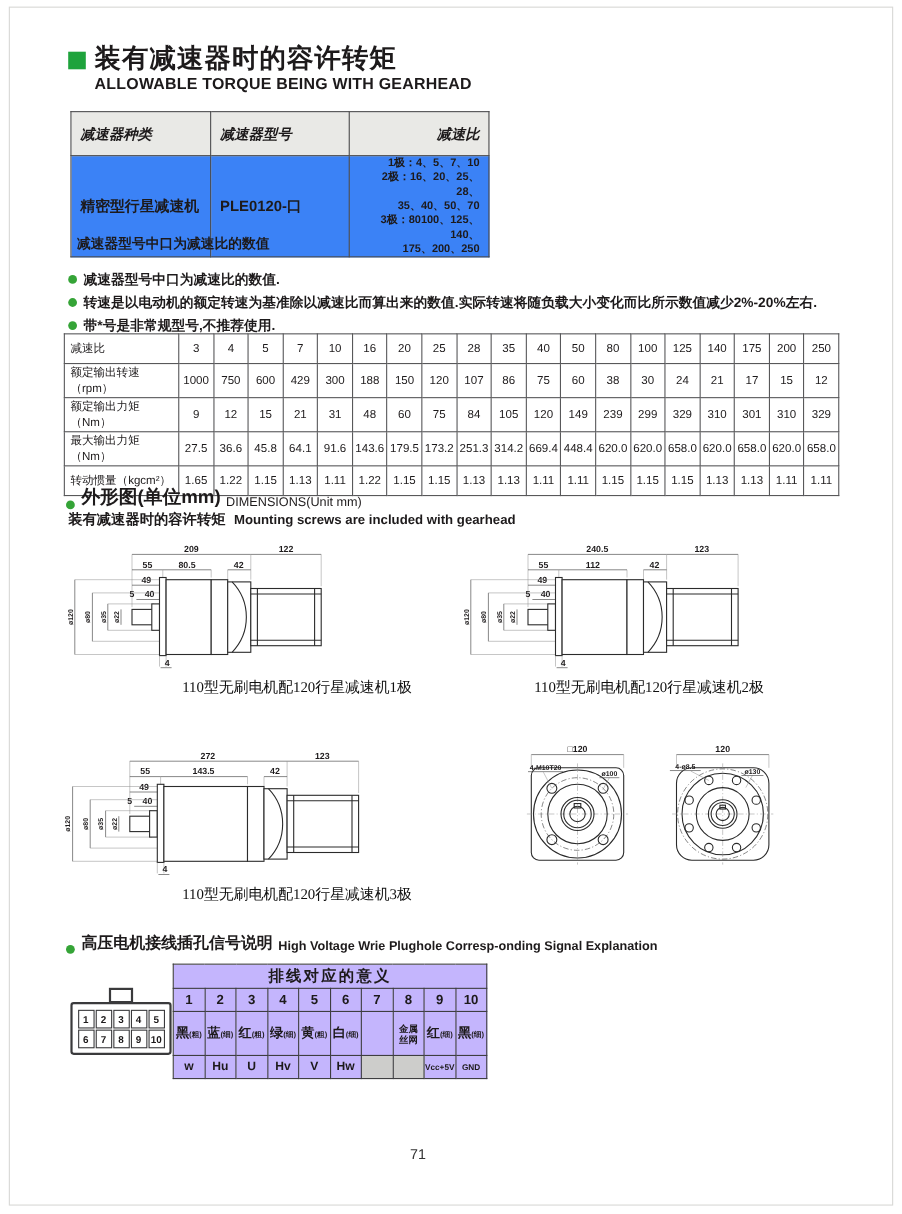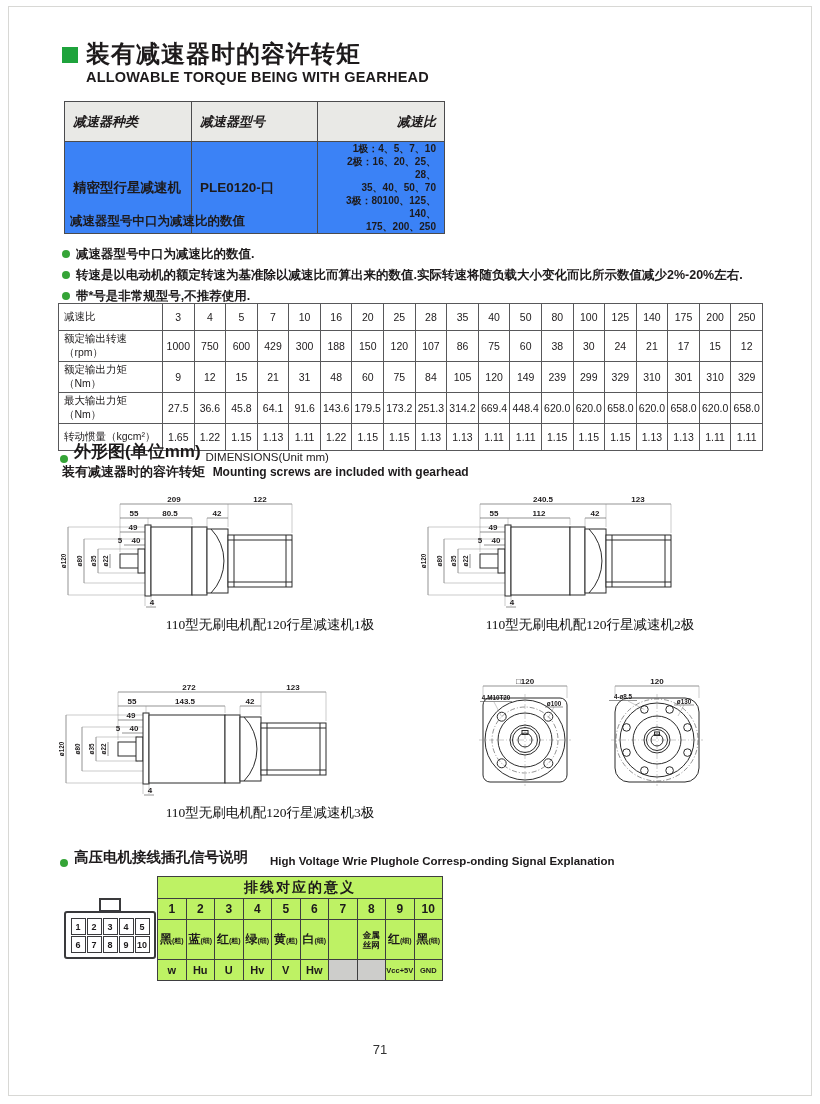--- a/index.html
+++ b/index.html
@@ -53,31 +53,31 @@
   svg .sh2{fill:none;stroke:#2b2b2b;stroke-width:1;}
   svg .dl{stroke:#4a4a4a;stroke-width:.6;fill:none;}
   svg .ext{stroke:#8a8a8a;stroke-width:.45;fill:none;}
   svg .dashc{stroke-dasharray:5 2 1 2;}
   svg .dt{font-size:8px;fill:#1d1a1b;text-anchor:middle;font-weight:bold;}
   svg .dts{font-size:6.3px;}
 
   
   .sig-head{left:60px;top:848px;}
   .sig-head .zh{font-size:14.5px;font-weight:bold;}
-  .sig-head .en{font-size:11.5px;font-weight:bold;margin-left:22px;}
+  .sig-head .en{font-size:11.5px;font-weight:bold;margin-left:5px;}
 
   .connector{left:64px;top:898px;width:92px;}
   .conn-tab{width:18px;height:10px;border:2px solid #3a3a3c;margin:0 auto;background:#fff;}
   .conn-body{border:2.5px solid #3a3a3c;border-radius:3px;padding:4px 3px;background:#fff;margin-top:-1px;}
   .conn-row{display:flex;gap:1px;justify-content:center;margin-top:1px;}
   .conn-cell{width:13px;height:15px;border:1.6px solid #3a3a3c;font-size:9px;font-weight:bold;
     display:flex;align-items:center;justify-content:center;}
 
   .sig-table{left:157px;top:876px;width:286px;table-layout:fixed;}
-  .sig-table td{border:1.2px solid #3e3e40;text-align:center;background:#bef264;padding:0;}
+  .sig-table td{border:1.2px solid #3e3e40;text-align:center;background:#c4b5fd;padding:0;}
   .sig-title td{height:21px;font-size:14px;font-weight:bold;letter-spacing:2px;}
   .sig-pins td{height:20px;font-size:12px;font-weight:bold;}
   .sig-wires td{height:39px;font-size:12px;font-weight:bold;}
   .sig-wires .sub{font-size:7px;}
   .sig-wires td.mesh{font-size:8.5px;line-height:10px;padding:0 4px;}
   .sig-signals td{height:20px;font-size:11px;font-weight:bold;}
   .sig-signals td.small{font-size:7.5px;}
   .sig-signals td.gray,.sig-wires td.gray{background:#cdcdcb;}
 
   .page-num{left:0;top:1042px;width:760px;text-align:center;font-size:13px;color:#333;}

